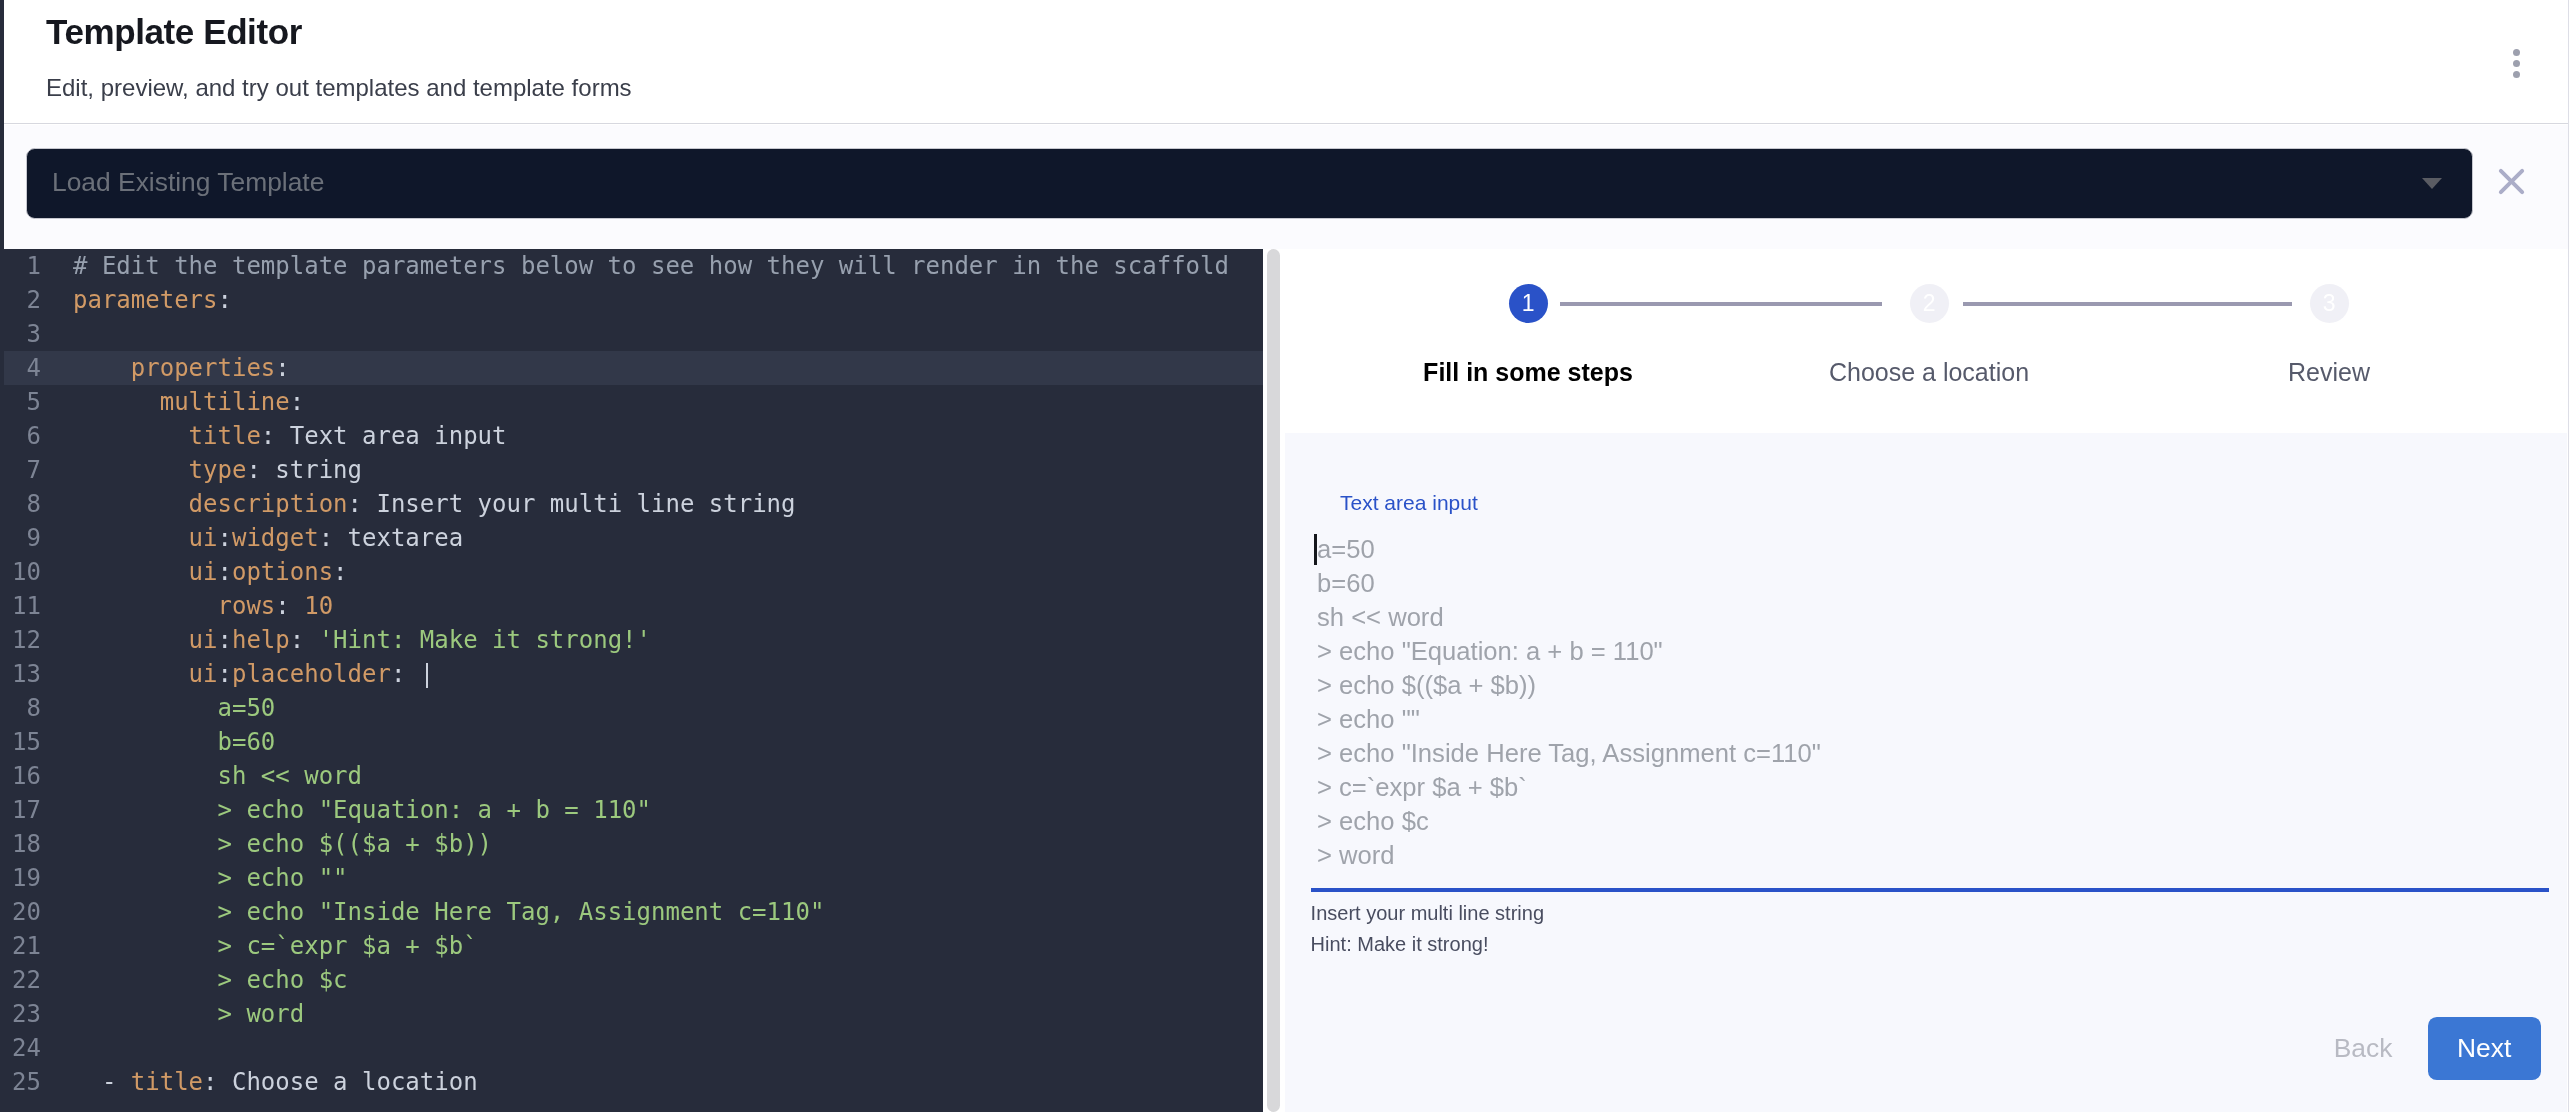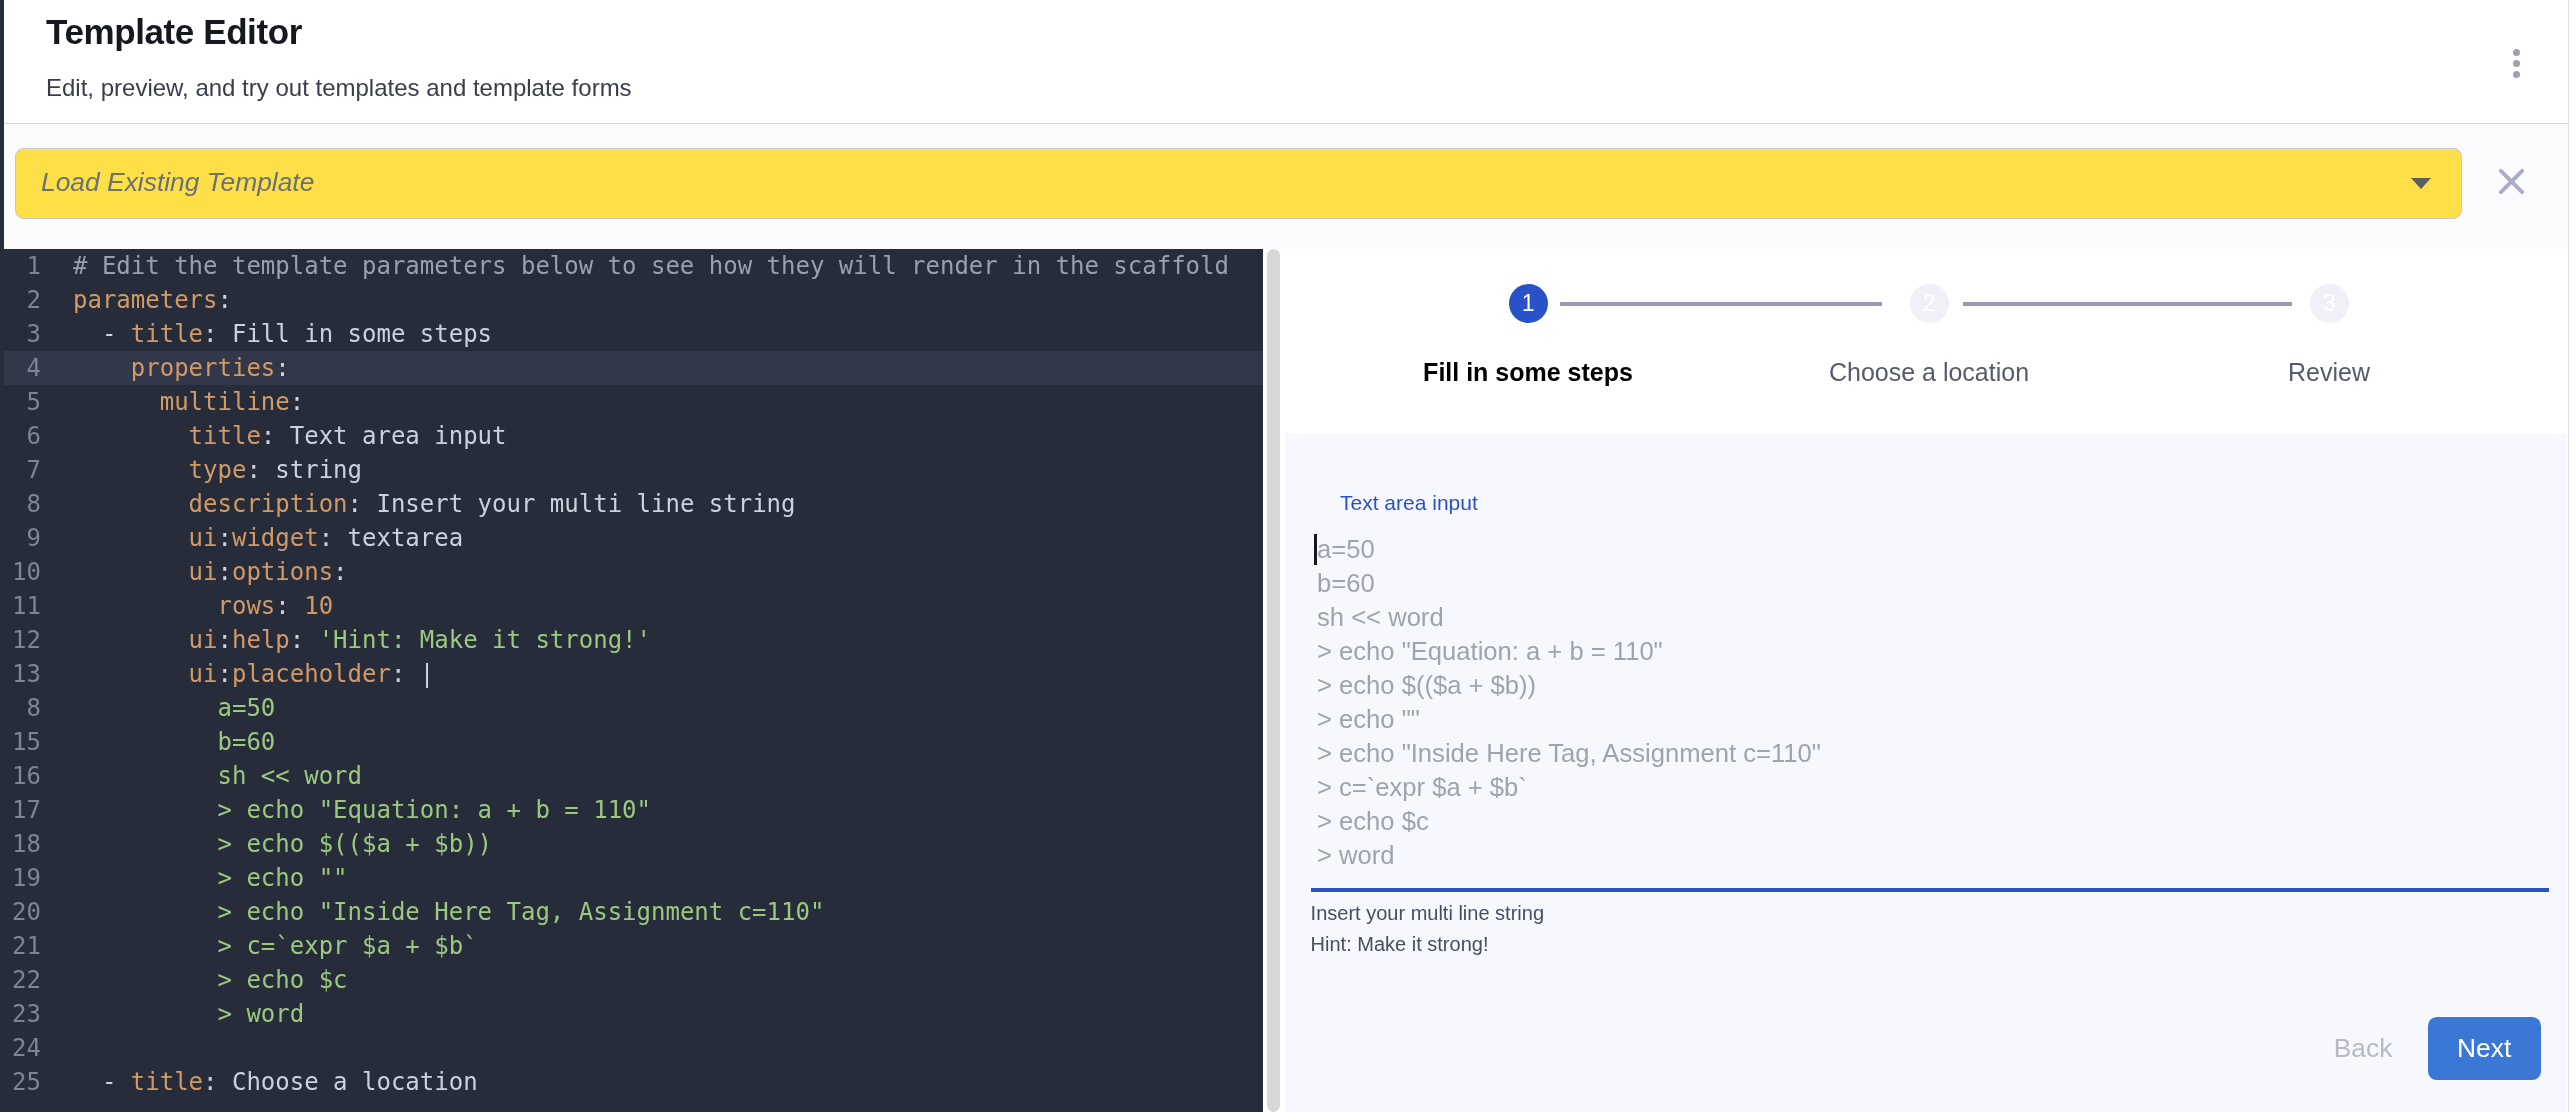--- a/index.html
+++ b/index.html
@@ -11,22 +11,22 @@
   
   .header{position:absolute;left:0;top:0;width:100%;height:123px;background:#ffffff;border-bottom:1.8px solid #d7d8df;}
   .page-title{position:absolute;left:46px;top:12.3px;margin:0;font-size:35px;font-weight:700;color:#16181f;letter-spacing:-0.4px;}
   .page-subtitle{position:absolute;left:46px;top:74px;margin:0;font-size:24px;font-weight:400;color:#3a3e4a;}
   .kebab{position:absolute;left:2500px;top:39px;width:32px;height:49px;background:transparent;border:none;cursor:pointer;
          display:flex;flex-direction:column;align-items:center;justify-content:center;gap:4.4px;padding:0;}
   .kebab span{width:7px;height:7px;border-radius:50%;background:#9da0ae;}
 
   
   .loader-bar{position:absolute;left:0;top:125px;width:100%;height:124px;background:#fbfbfe;}
-  .select{position:absolute;left:15px;top:23px;width:2447px;height:71px;background:#fde047;border:1.8px solid #c6c7cf;
-          border-radius:8.8px;box-sizing:border-box;cursor:pointer;font-style:italic;}
+  .select{position:absolute;left:26px;top:23px;width:2447px;height:71px;background:#0f172a;border:1.8px solid #c6c7cf;
+          border-radius:8.8px;box-sizing:border-box;cursor:pointer;}
   .select-placeholder{position:absolute;left:25px;top:0;height:67px;line-height:67px;font-size:26.4px;color:#6b7079;}
   .caret{position:absolute;right:30px;top:29px;width:0;height:0;border-left:10.6px solid transparent;
          border-right:10.6px solid transparent;border-top:11.5px solid #5a5c63;}
   .clear-btn{position:absolute;left:2488px;top:35px;width:46px;height:46px;background:transparent;border:none;cursor:pointer;padding:0;}
 
   
   .main{position:absolute;left:0;top:249px;width:100%;height:863px;}
 
   .editor{position:absolute;left:0;top:0;width:1263px;height:100%;background:var(--ed-bg);overflow:hidden;cursor:text;
           font-family:"DejaVu Sans Mono","Liberation Mono",monospace;font-size:24px;}
@@ -98,21 +98,21 @@
         <line x1="10" y1="10" x2="34" y2="34" stroke="#abadc8" stroke-width="4.5" stroke-linecap="round"></line>
         <line x1="34" y1="10" x2="10" y2="34" stroke="#abadc8" stroke-width="4.5" stroke-linecap="round"></line>
       </svg>
     </button>
   </section>
 
   <main class="main">
     <div class="editor" id="editor">
         <div class="ed-row"><span class="ln">1</span><span class="code"><span class="tk-comment"># Edit the template parameters below to see how they will render in the scaffold</span></span></div>
         <div class="ed-row"><span class="ln">2</span><span class="code"><span class="tk-key">parameters</span><span class="tk-plain">:</span></span></div>
-        <div class="ed-row"><span class="ln">3</span><span class="code"><span class="tk-plain">  - </span><span class="tk-key">title</span><span class="tk-plain">: Fill in some steps</span></span></div>
+        <div class="ed-row"><span class="ln">3</span></div>
         <div class="ed-row active"><span class="ln">4</span><span class="code"><span class="tk-plain">    </span><span class="tk-key">properties</span><span class="tk-plain">:</span></span></div>
         <div class="ed-row"><span class="ln">5</span><span class="code"><span class="tk-plain">      </span><span class="tk-key">multiline</span><span class="tk-plain">:</span></span></div>
         <div class="ed-row"><span class="ln">6</span><span class="code"><span class="tk-plain">        </span><span class="tk-key">title</span><span class="tk-plain">: Text area input</span></span></div>
         <div class="ed-row"><span class="ln">7</span><span class="code"><span class="tk-plain">        </span><span class="tk-key">type</span><span class="tk-plain">: string</span></span></div>
         <div class="ed-row"><span class="ln">8</span><span class="code"><span class="tk-plain">        </span><span class="tk-key">description</span><span class="tk-plain">: Insert your multi line string</span></span></div>
         <div class="ed-row"><span class="ln">9</span><span class="code"><span class="tk-plain">        </span><span class="tk-key">ui</span><span class="tk-plain">:</span><span class="tk-key">widget</span><span class="tk-plain">: textarea</span></span></div>
         <div class="ed-row"><span class="ln">10</span><span class="code"><span class="tk-plain">        </span><span class="tk-key">ui</span><span class="tk-plain">:</span><span class="tk-key">options</span><span class="tk-plain">:</span></span></div>
         <div class="ed-row"><span class="ln">11</span><span class="code"><span class="tk-plain">          </span><span class="tk-key">rows</span><span class="tk-plain">: </span><span class="tk-number">10</span></span></div>
         <div class="ed-row"><span class="ln">12</span><span class="code"><span class="tk-plain">        </span><span class="tk-key">ui</span><span class="tk-plain">:</span><span class="tk-key">help</span><span class="tk-plain">: </span><span class="tk-string">'Hint: Make it strong!'</span></span></div>
         <div class="ed-row"><span class="ln">13</span><span class="code"><span class="tk-plain">        </span><span class="tk-key">ui</span><span class="tk-plain">:</span><span class="tk-key">placeholder</span><span class="tk-plain">: |</span></span></div>

